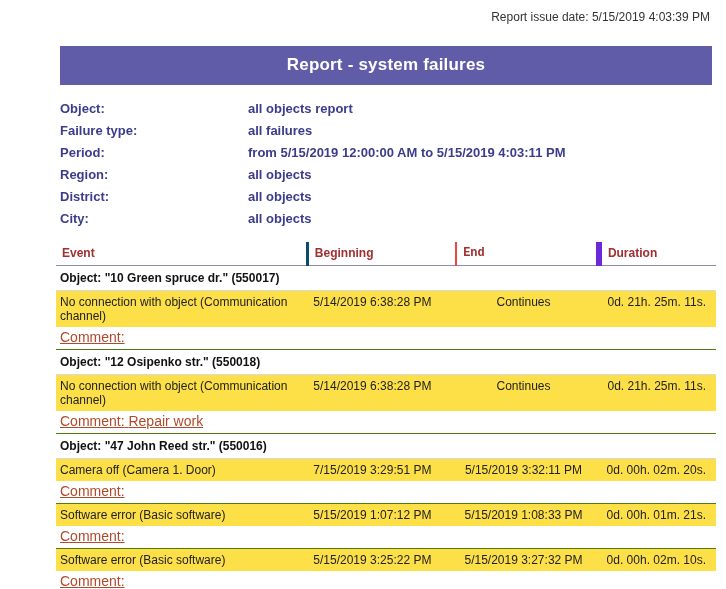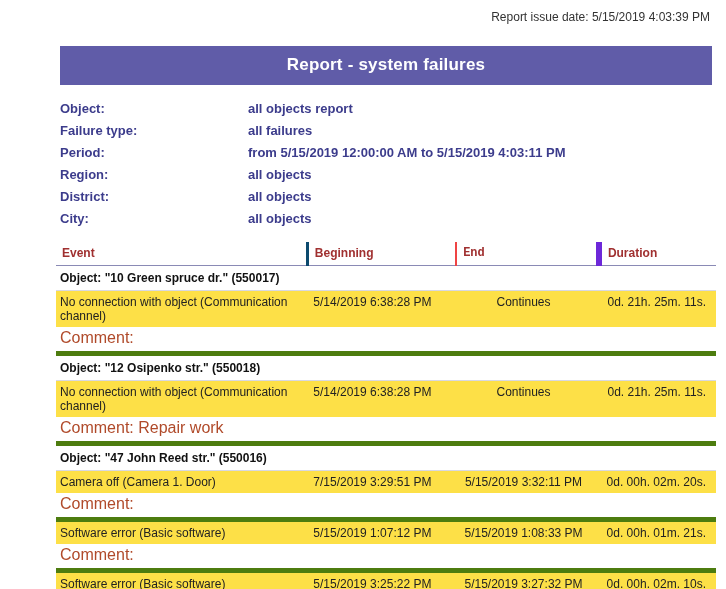--- a/index.html
+++ b/index.html
@@ -96,22 +96,23 @@
   tr.event-row.shaded td {
     background: #fde047;
   }
   tr.event-row td.c-event { text-align: left; padding-left: 4px; }
   tr.event-row td.c-beg { }
   tr.event-row td.c-end { text-align: center; padding-right: 14px; }
   tr.event-row td.c-dur { text-align: right; padding-right: 10px; }
   tr.comment-row td {
     padding: 2px 4px 4px 4px;
     color: #b04a2a;
-    font-size: 16px;
-    border-bottom: 5px solid #4d7c0f;
+    font-size: 14px;
+    border-bottom: 1px solid #4d7c0f;
+    text-decoration: underline;
   }
   tr.comment-row td .ctext {
     color: #b04a2a;
   }
 </style>
 </head>
 <body>
 
 <div class="page">
 

